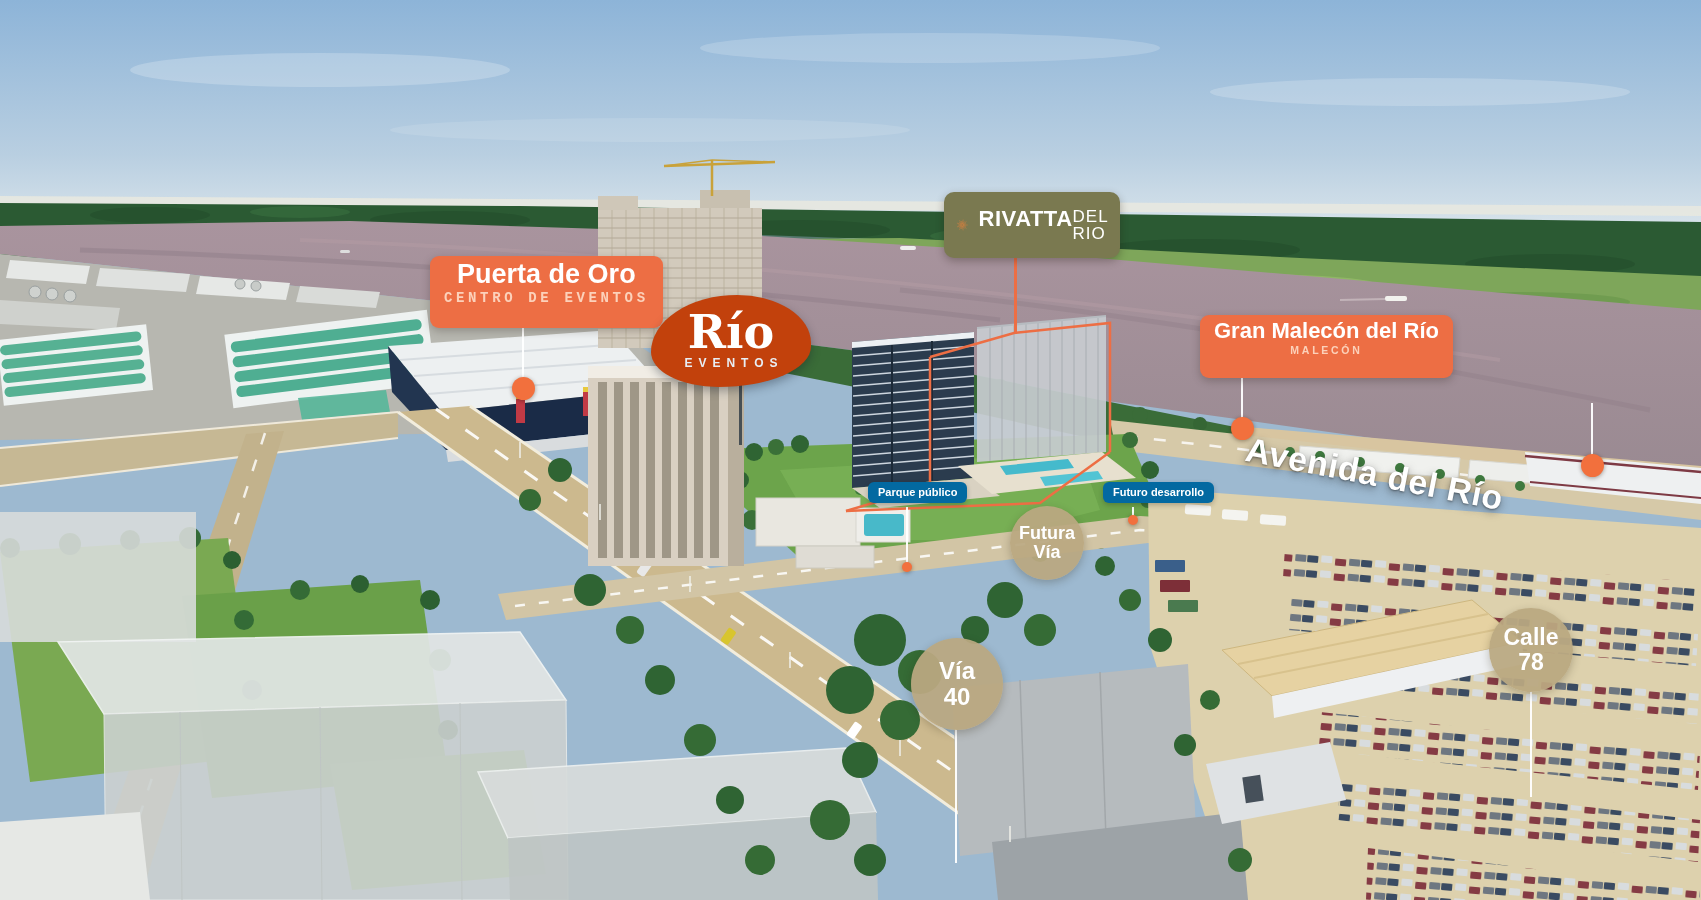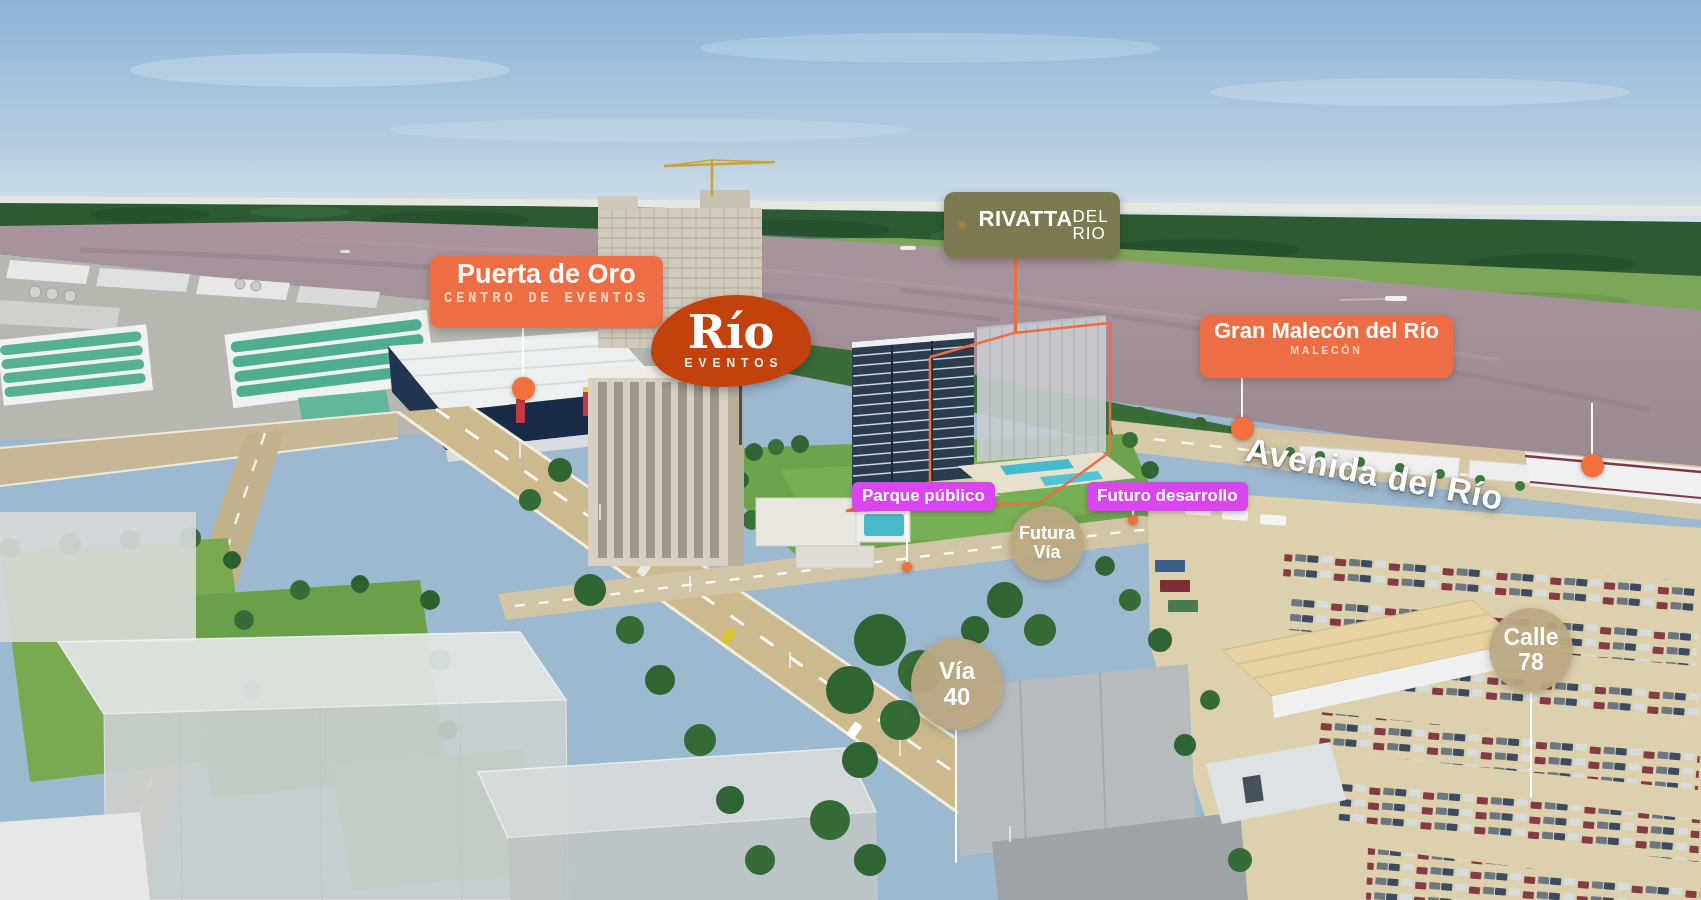--- a/index.html
+++ b/index.html
@@ -18,23 +18,23 @@
   #card-puerta .t{font-size:27px;}
   #card-puerta .s{font-size:14px;font-family:Liberation Mono, monospace;}
   #card-gran{left:1200px;top:315px;}
   #card-gran .t{font-size:22px;}
   #card-gran .s{font-size:10.5px;}
   #card-caiman{left:1501px;top:362px;}
   #card-caiman .t{font-size:22px;}
   #card-caiman .s{font-size:10.5px;letter-spacing:.2em;}
 
   
-  .chip{position:absolute;background:#d946ef;color:#fff;font-weight:bold;
-        font-size:17px;padding:4px 10px 5px;border-radius:6px;white-space:nowrap;
-        box-shadow:0 2px 5px rgba(30,20,10,.25);z-index:30;}
+  .chip{position:absolute;background:#0369a1;color:#fff;font-weight:bold;
+        font-size:11px;padding:4px 10px 5px;border-radius:6px;white-space:nowrap;
+        box-shadow:0 2px 5px rgba(30,20,10,.25);z-index:30;margin-left:16px;}
   #chip-parque{left:852px;top:482px;}
   #chip-futuro{left:1087px;top:482px;}
 
   
   #card-rivatta{position:absolute;left:944px;top:192px;width:152px;height:66px;
         background:#7A7950;border-radius:10px;display:flex;align-items:center;
         gap:9px;padding:0 12px;box-shadow:0 3px 8px rgba(30,20,10,.3);z-index:30;}
   #card-rivatta .rv-text{display:flex;flex-direction:row;line-height:1.02;}
   #card-rivatta .rv-title{color:#fff;font-weight:bold;font-size:22px;letter-spacing:.5px;}
   #card-rivatta .rv-sub{color:#ffffff;font-size:17px;letter-spacing:1px;}

